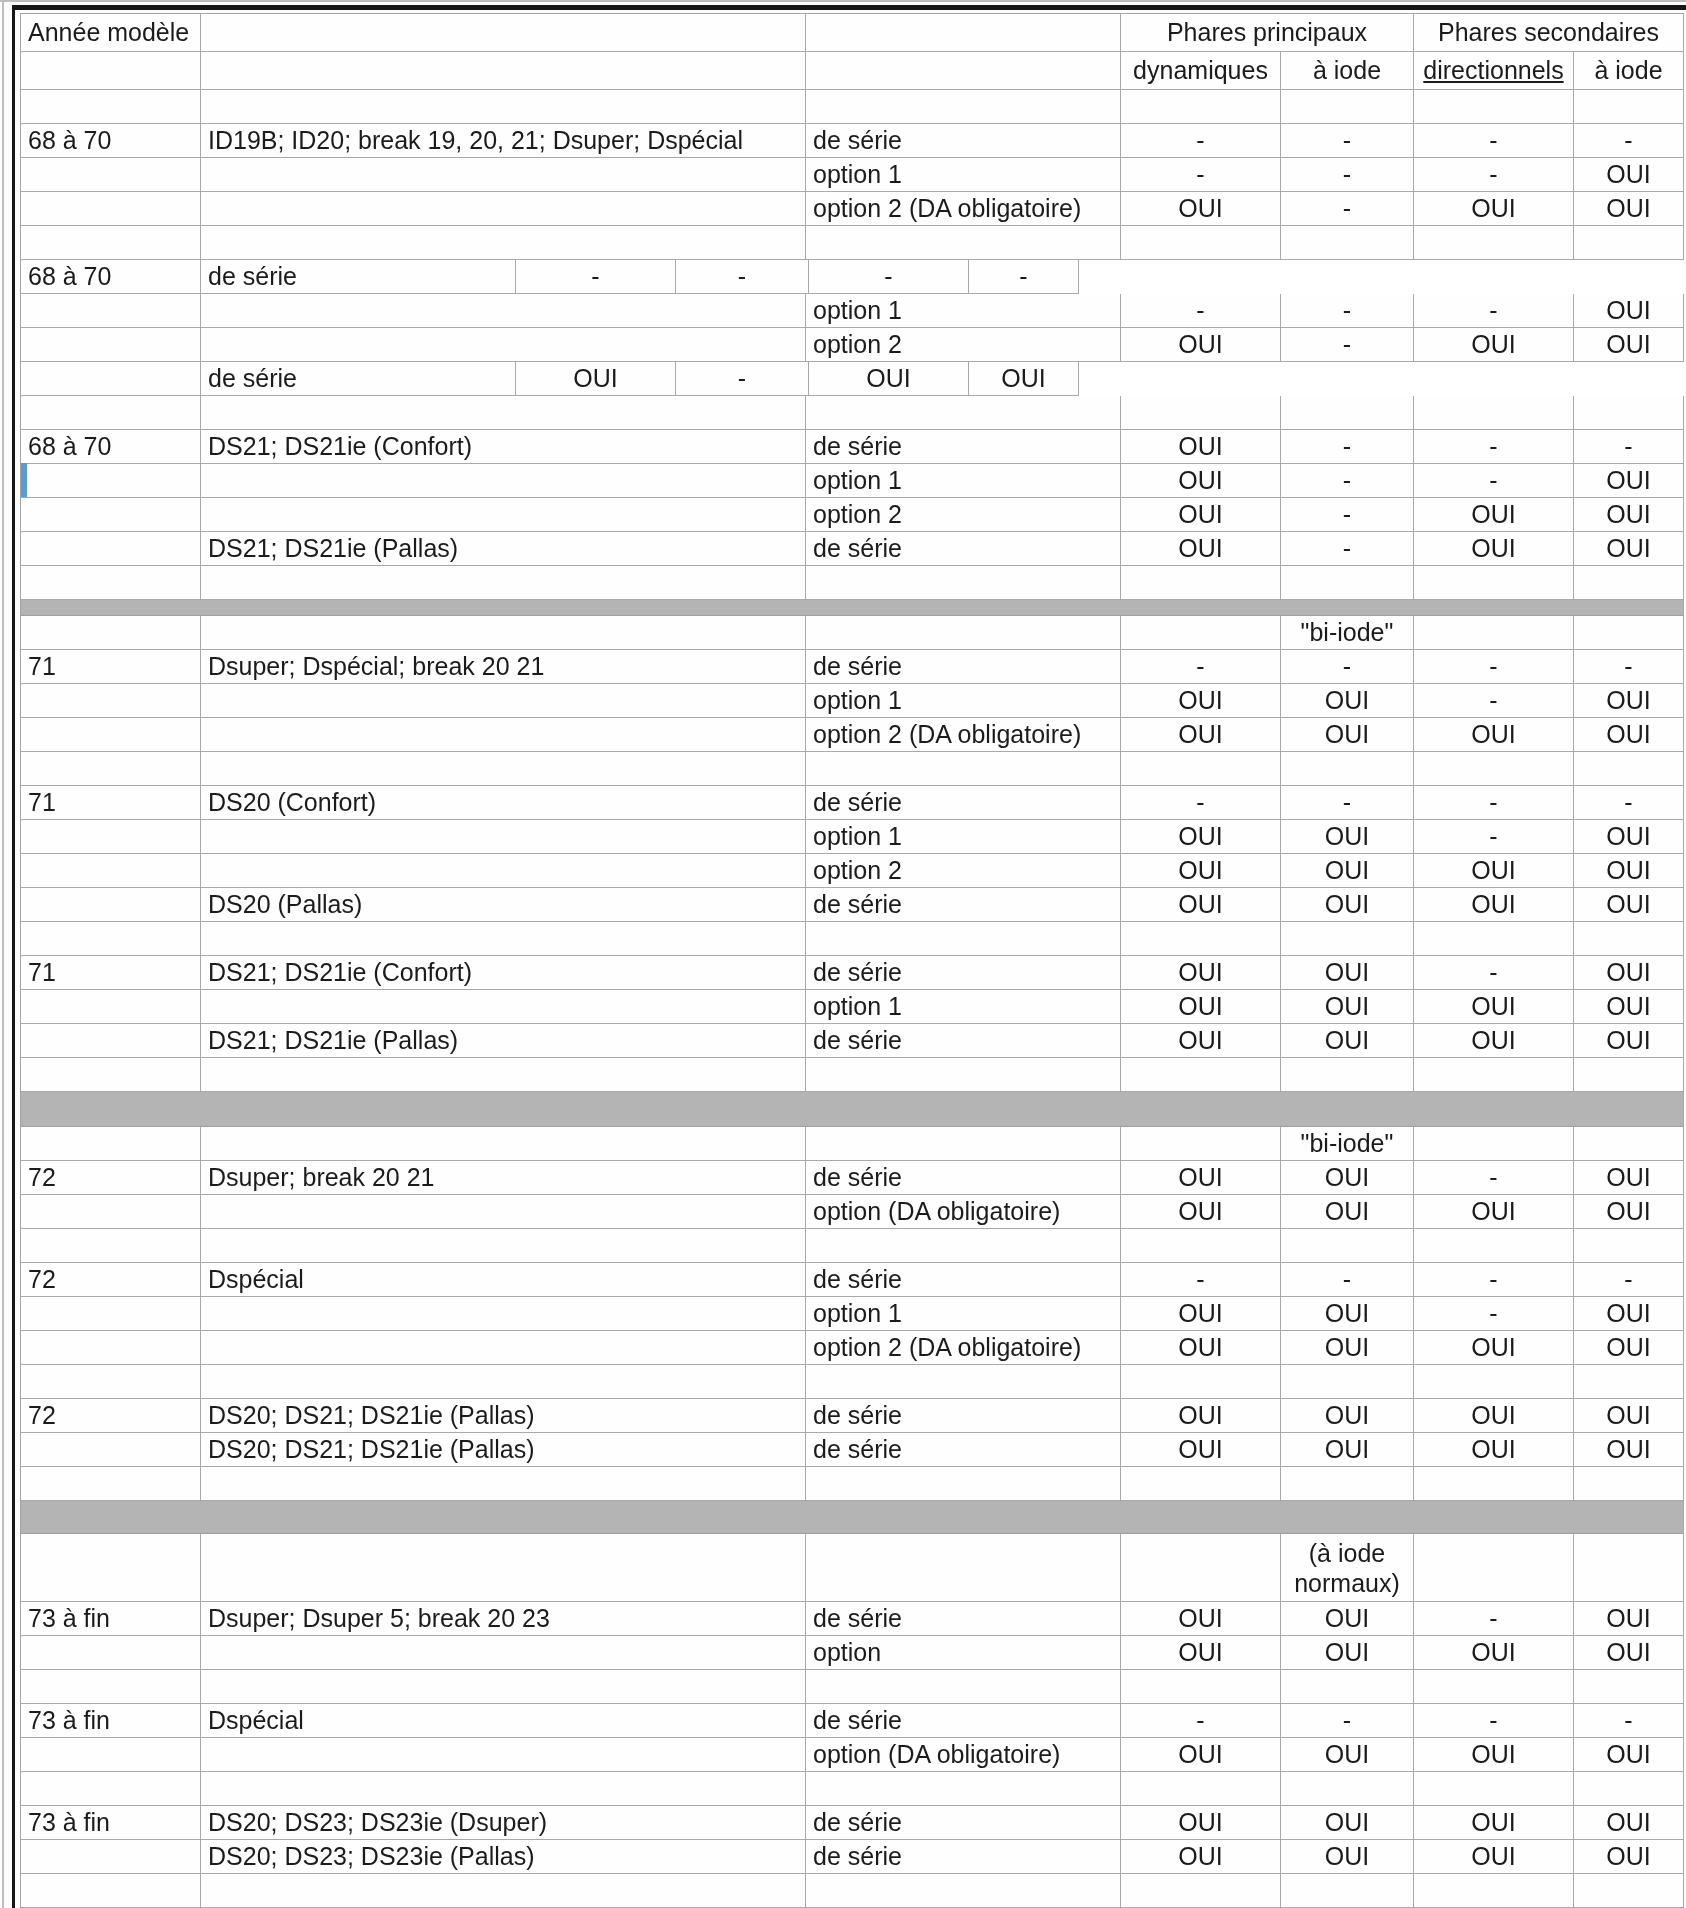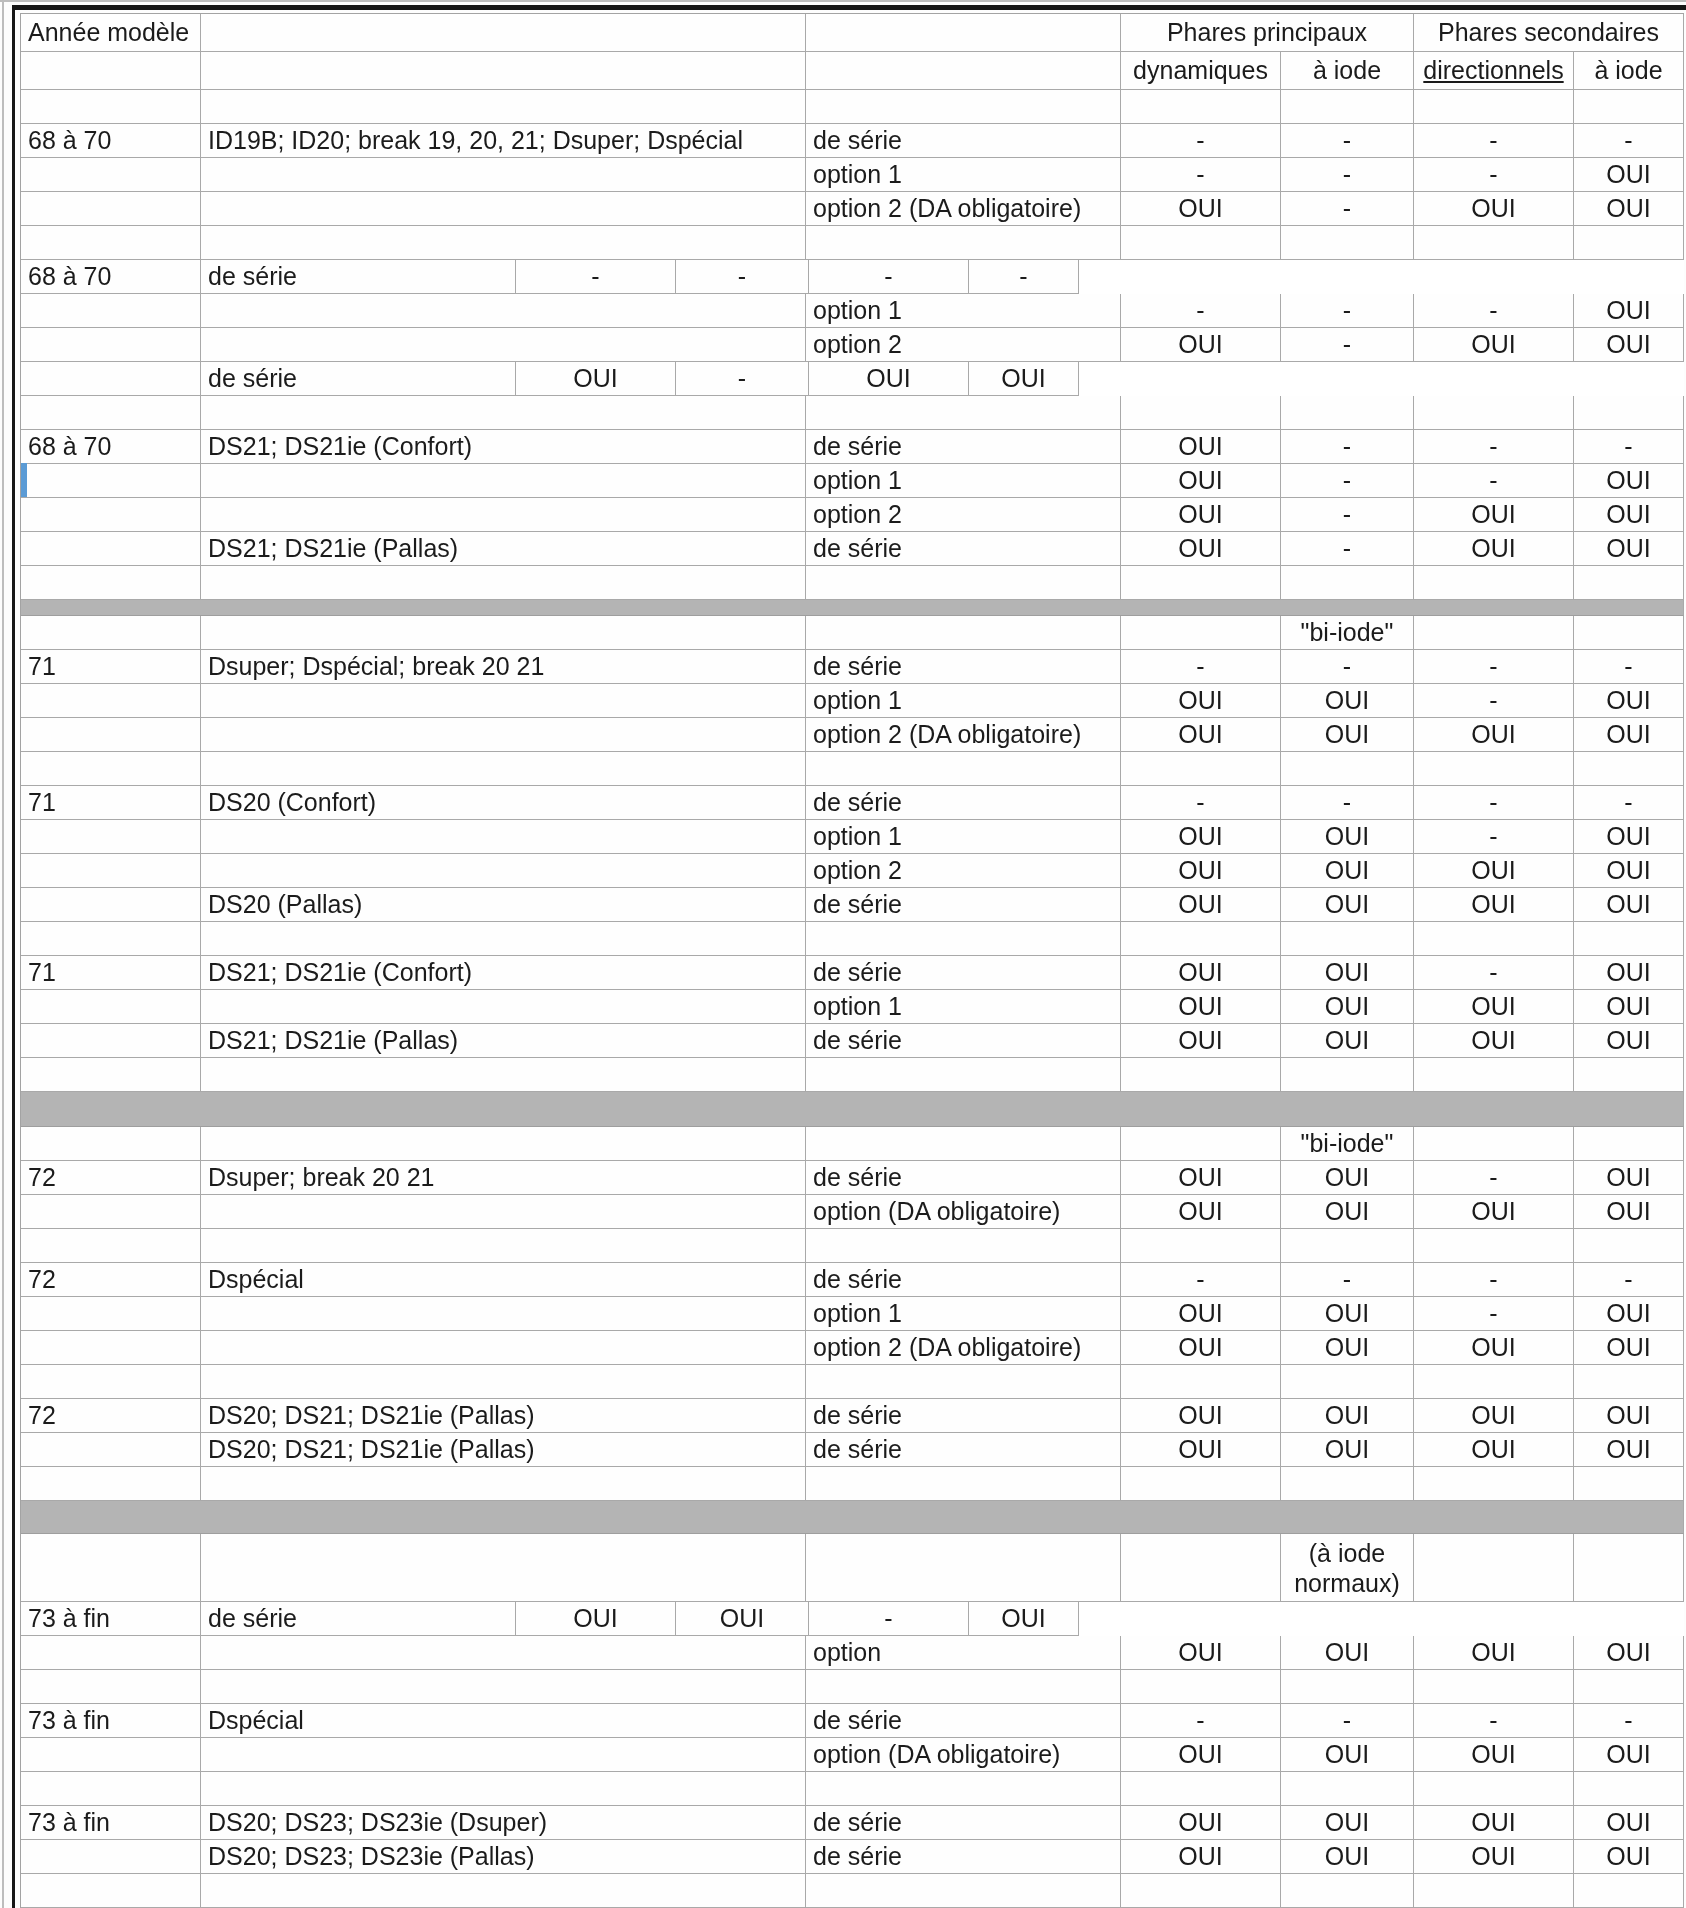--- a/index.html
+++ b/index.html
@@ -430,20 +430,21 @@
         <div class="c " style="width: 160px; height: 68px;"></div>
         <div class="c ctr two" style="width: 133px; height: 68px;">
           <div>(à iode</div>
           <div>normaux)</div>
         </div>
         <div class="c " style="width: 160px; height: 68px;"></div>
         <div class="c " style="width: 110px; height: 68px;"></div>
       </div>
       <div class="row">
         <div class="c left" style="width: 180px; height: 34px;">73 à fin</div>
+        <div class="c left" style="width: 605px; height: 34px;">Dsuper; Dsuper 5; break 20 23</div>
         <div class="c left" style="width: 315px; height: 34px;">de série</div>
         <div class="c ctr" style="width: 160px; height: 34px;">OUI</div>
         <div class="c ctr" style="width: 133px; height: 34px;">OUI</div>
         <div class="c ctr" style="width: 160px; height: 34px;">-</div>
         <div class="c ctr" style="width: 110px; height: 34px;">OUI</div>
       </div>
       <div class="row">
         <div class="c left" style="width: 180px; height: 34px;"></div>
         <div class="c left" style="width: 605px; height: 34px;"></div>
         <div class="c left" style="width: 315px; height: 34px;">option</div>

